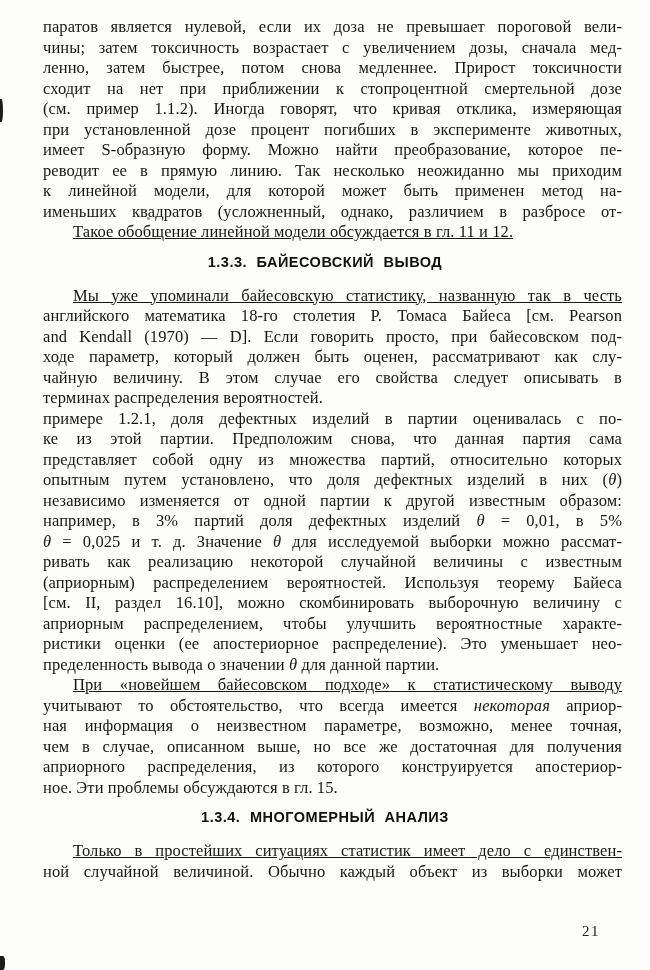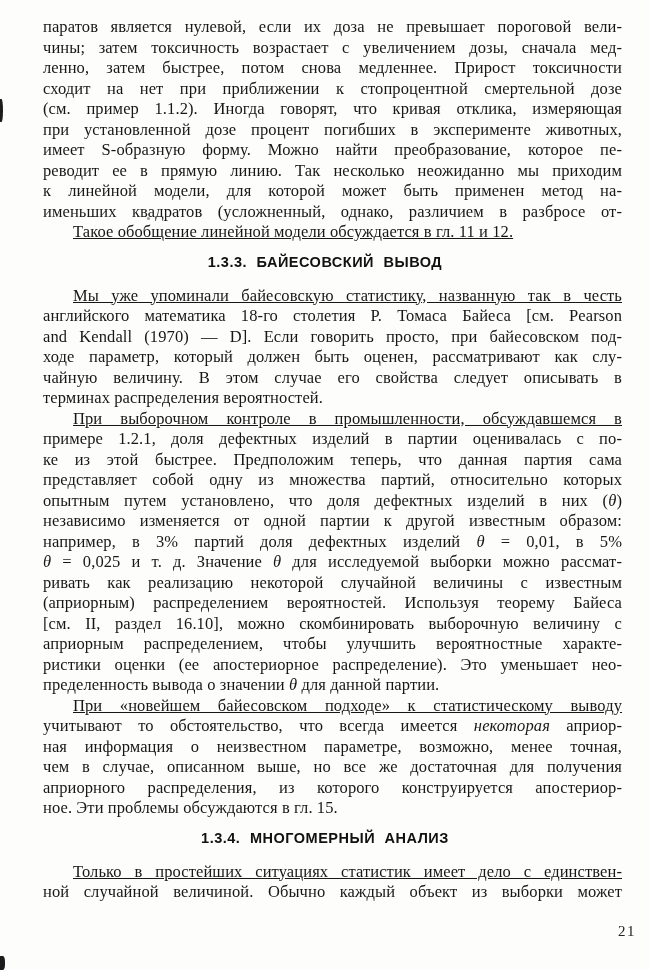--- a/index.html
+++ b/index.html
@@ -43,21 +43,21 @@
     text-align: center;
     text-align-last: center;
     letter-spacing: 0.5px;
     word-spacing: 5px;
     margin: 9px 0 14px 0;
     color: #111;
   }
   .page-number {
     position: absolute;
     top: 923px;
-    left: 618px;
+    left: 582px;
     font-size: 15px;
     letter-spacing: 1.5px;
     color: #222;
   }
   .artifact { position: absolute; background: #1c1c1c; }
   #artifact-left-edge { left: 0; top: 99px; width: 3px; height: 23px; border-radius: 0 50% 50% 0; }
   #artifact-bottom-corner { left: 0; top: 956px; width: 5px; height: 14px; border-radius: 0 40% 40% 0; }
   #artifact-speck { left: 147px; top: 217px; width: 3px; height: 3px; background: #9a9a9a; border-radius: 50%; }
 </style>
 </head>
@@ -82,23 +82,22 @@
     <div class="heading">1.3.3. БАЙЕСОВСКИЙ ВЫВОД</div>
     <div class="paragraph">
       <div class="line indent">Мы уже упоминали байесовскую статистику, названную так в честь</div>
       <div class="line">английского математика 18-го столетия Р. Томаса Байеса [см. Pearson</div>
       <div class="line">and Kendall (1970) — D]. Если говорить просто, при байесовском под-</div>
       <div class="line">ходе параметр, который должен быть оценен, рассматривают как слу-</div>
       <div class="line">чайную величину. В этом случае его свойства следует описывать в</div>
       <div class="line last">терминах распределения вероятностей.</div>
     </div>
     <div class="paragraph">
-      <div class="line indent">При выборочном контроле в промышленности, обсуждавшемся в</div>
       <div class="line">примере 1.2.1, доля дефектных изделий в партии оценивалась с по-</div>
-      <div class="line">ке из этой быстрее. Предположим теперь, что данная партия сама</div>
+      <div class="line">ке из этой партии. Предположим снова, что данная партия сама</div>
       <div class="line">представляет собой одну из множества партий, относительно которых</div>
       <div class="line"><span>опытным путем установлено, что доля дефектных изделий в них (</span><span class="it">θ</span><span>)</span></div>
       <div class="line">независимо изменяется от одной партии к другой известным образом:</div>
       <div class="line"><span>например, в 3% партий доля дефектных изделий </span><span class="it">θ</span><span> = 0,01, в 5%</span></div>
       <div class="line"><span class="it">θ</span><span> = 0,025 и т. д. Значение </span><span class="it">θ</span><span> для исследуемой выборки можно рассмат-</span></div>
       <div class="line">ривать как реализацию некоторой случайной величины с известным</div>
       <div class="line">(априорным) распределением вероятностей. Используя теорему Байеса</div>
       <div class="line">[см. II, раздел 16.10], можно скомбинировать выборочную величину с</div>
       <div class="line">априорным распределением, чтобы улучшить вероятностные характе-</div>
       <div class="line">ристики оценки (ее апостериорное распределение). Это уменьшает нео-</div>

